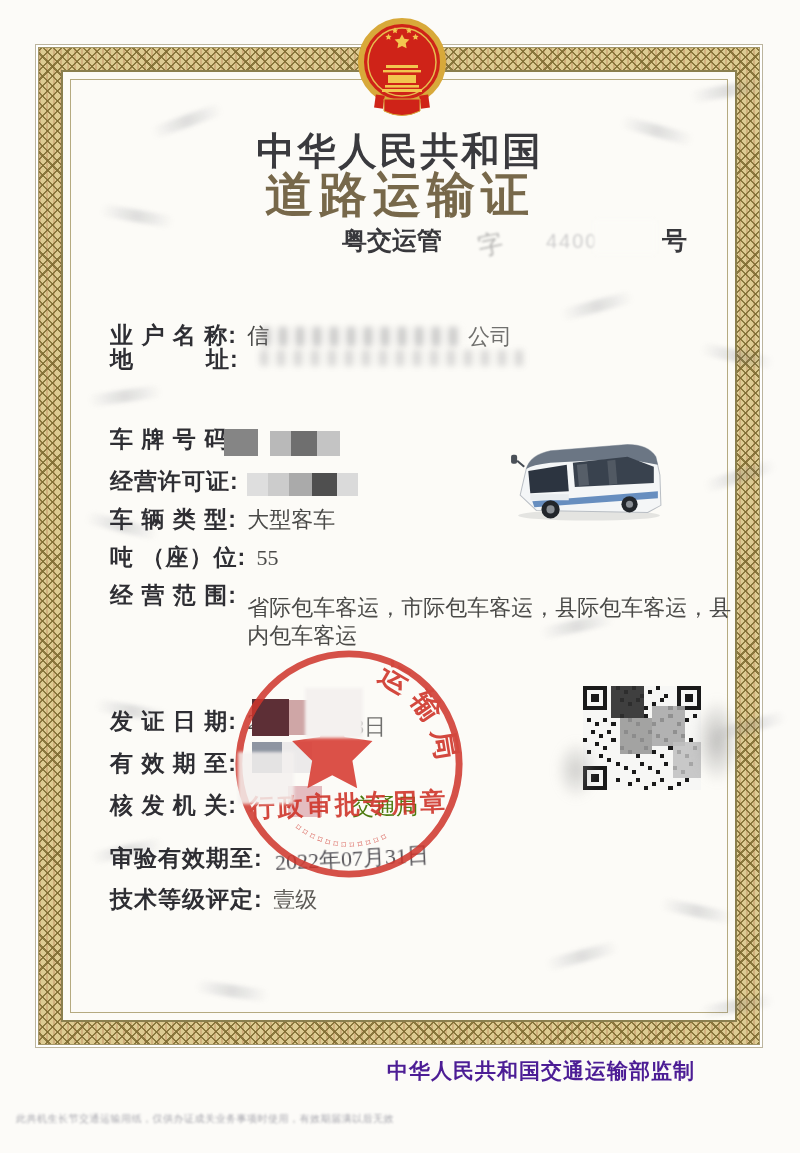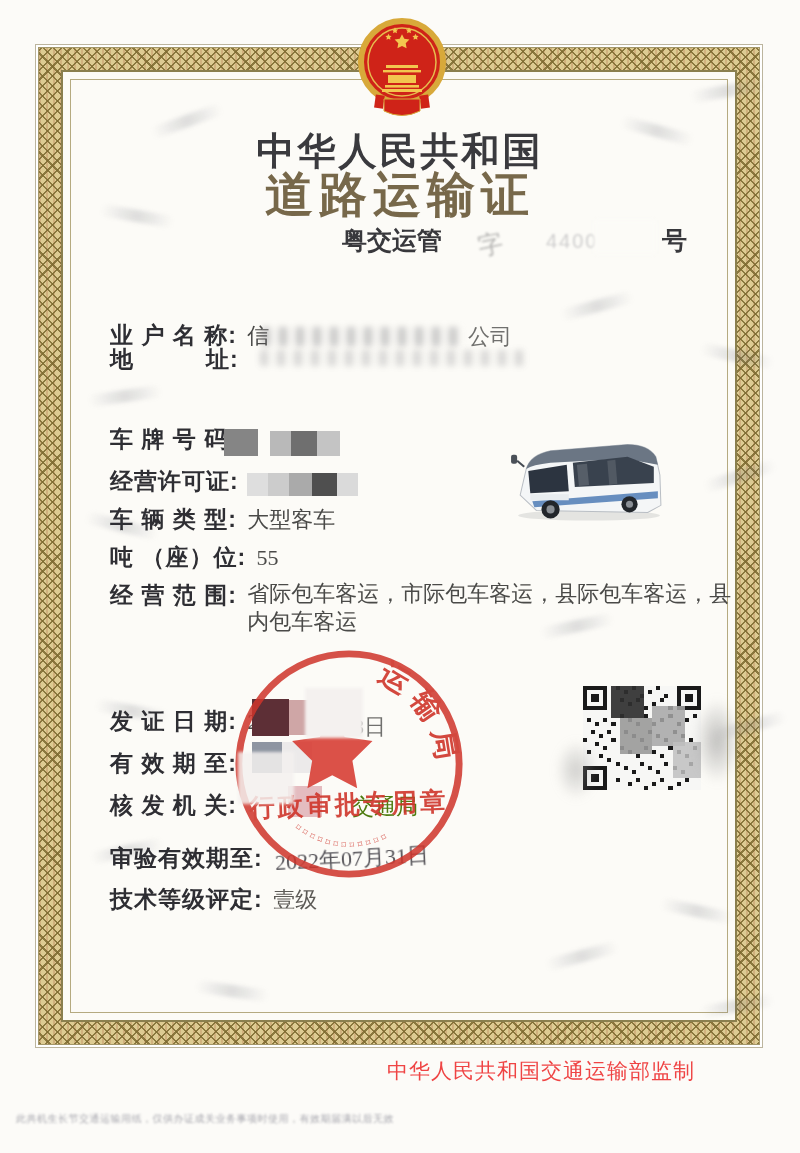--- a/index.html
+++ b/index.html
@@ -34,39 +34,39 @@
   .certline .num{position:absolute;left:204px;top:6px;font-weight:400;font-size:20px;color:#8a8a90;
                  opacity:.4;filter:blur(1px);letter-spacing:2px;white-space:nowrap;}
   .certline .wipe{position:absolute;left:252px;top:-4px;width:62px;height:34px;background:#fcfbf7;
                   filter:blur(2px);}
   .certline .hao{position:absolute;left:320px;top:0;}
 
   .row{position:absolute;left:110px;z-index:3;white-space:nowrap;}
   .lbl{font-size:23px;font-weight:700;color:#2e2e33;letter-spacing:1px;}
   .val{font-family:"Liberation Serif",serif;font-size:22px;color:#4a4a48;margin-left:6px;}
   .dim{opacity:.78;filter:blur(.4px);font-family:Liberation Serif, serif;}
-  .wrapval{display:inline-block;width:500px;white-space:normal;line-height:1.25;vertical-align:top;}
+  .wrapval{display:inline-block;width:500px;white-space:normal;line-height:1.25;vertical-align:top;margin-top:14px;}
   .smudge{position:absolute;border-radius:2px;
           background:repeating-linear-gradient(90deg,rgba(95,95,102,.32) 0 8px,rgba(200,200,200,.08) 8px 17px);
           filter:blur(3px);}
   .mos{position:absolute;z-index:4;}
   .patch{position:absolute;z-index:6;background:#f4f1ef;filter:blur(1.5px);}
 
   .sealwrap{position:absolute;left:231px;top:646px;width:236px;height:236px;z-index:5;
             opacity:.9;filter:blur(.3px);}
   .qrwrap{position:absolute;left:583px;top:686px;width:118px;height:104px;z-index:4;}
   .qrsmear{position:absolute;left:694px;top:698px;width:46px;height:86px;z-index:4;
            background:radial-gradient(closest-side,rgba(140,140,140,.55),transparent);filter:blur(5px);}
   .qrsmearL{position:absolute;left:556px;top:740px;width:40px;height:60px;z-index:4;
            background:radial-gradient(closest-side,rgba(150,150,150,.45),transparent);filter:blur(5px);}
   .buswrap{position:absolute;left:506px;top:434px;width:162px;height:90px;z-index:3;}
   .emblem{position:absolute;left:352px;top:15px;width:100px;height:112px;z-index:3;}
 
-  .issuer{position:absolute;left:387px;top:1057px;z-index:3;font-size:21px;font-weight:400;
-          color:#ef4444;letter-spacing:1px;}
+  .issuer{position:absolute;left:387px;top:1057px;z-index:3;font-size:21px;font-weight:700;
+          color:#4c1d95;letter-spacing:1px;}
   .fineprint{position:absolute;left:16px;top:1112px;z-index:3;font-size:10px;color:#90909a;
              letter-spacing:.5px;filter:blur(1.2px);opacity:.8;white-space:nowrap;}
   .insp-val{display:inline-block;transform:rotate(-3deg);color:#57555a;filter:blur(.3px);margin-left:8px;}
 </style>
 </head>
 <body>
 
 <div class="doc">
 
   <div class="frame">

